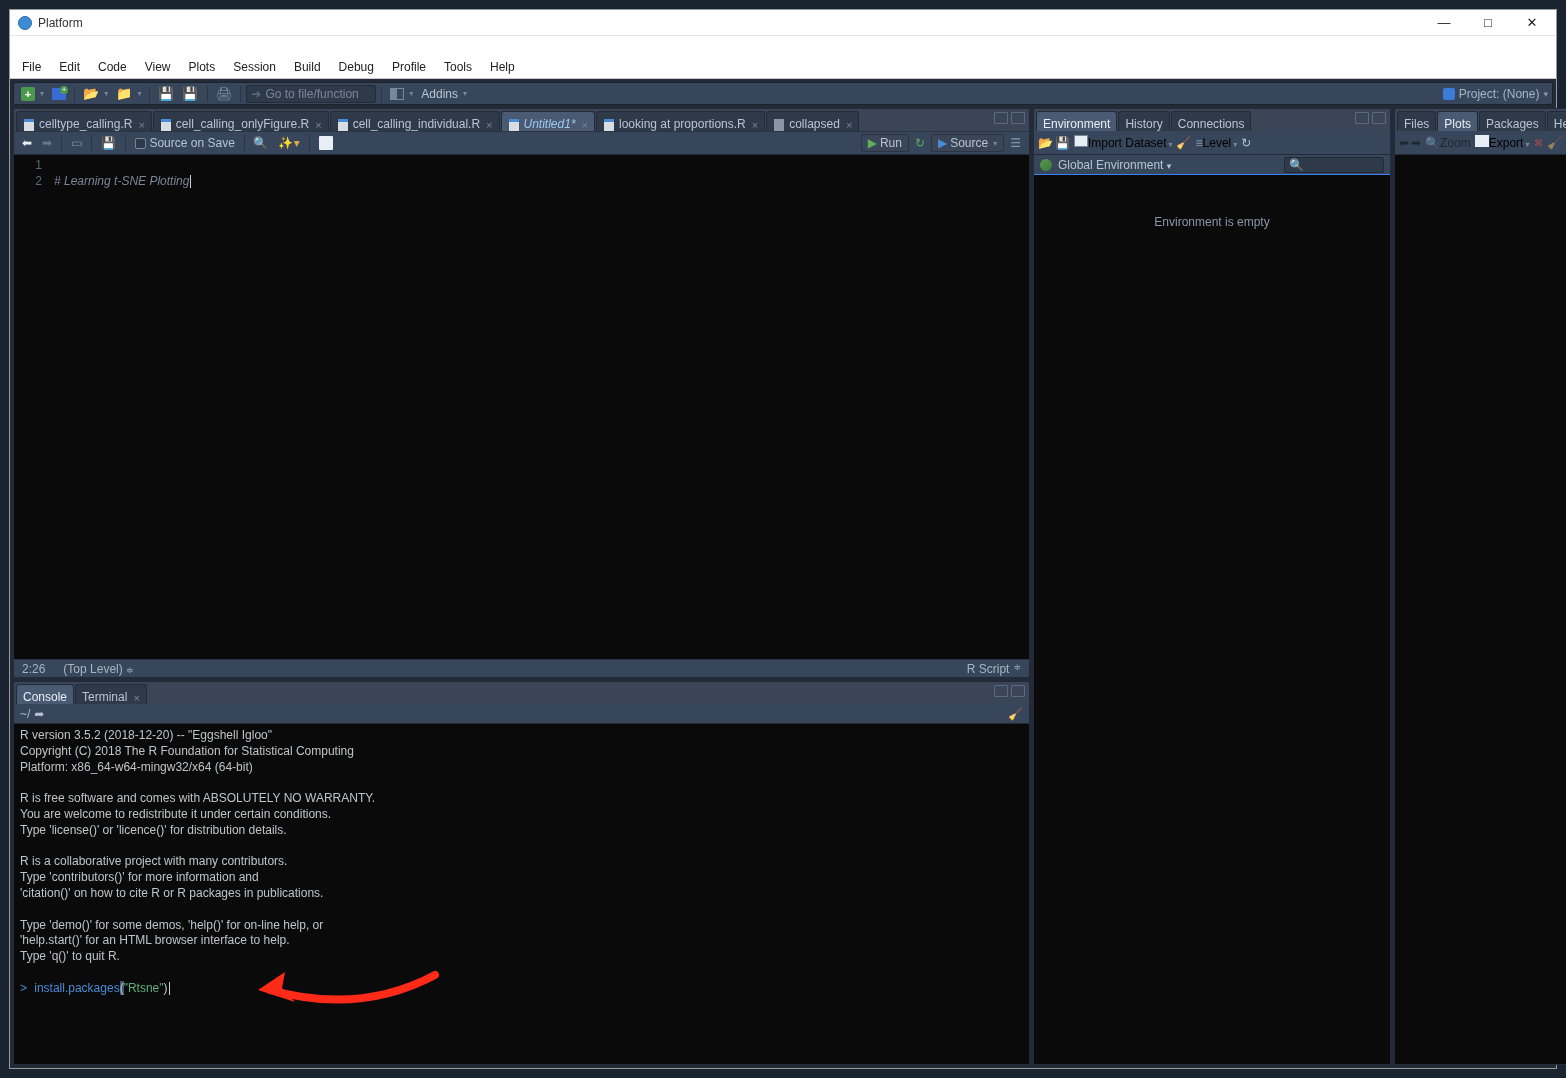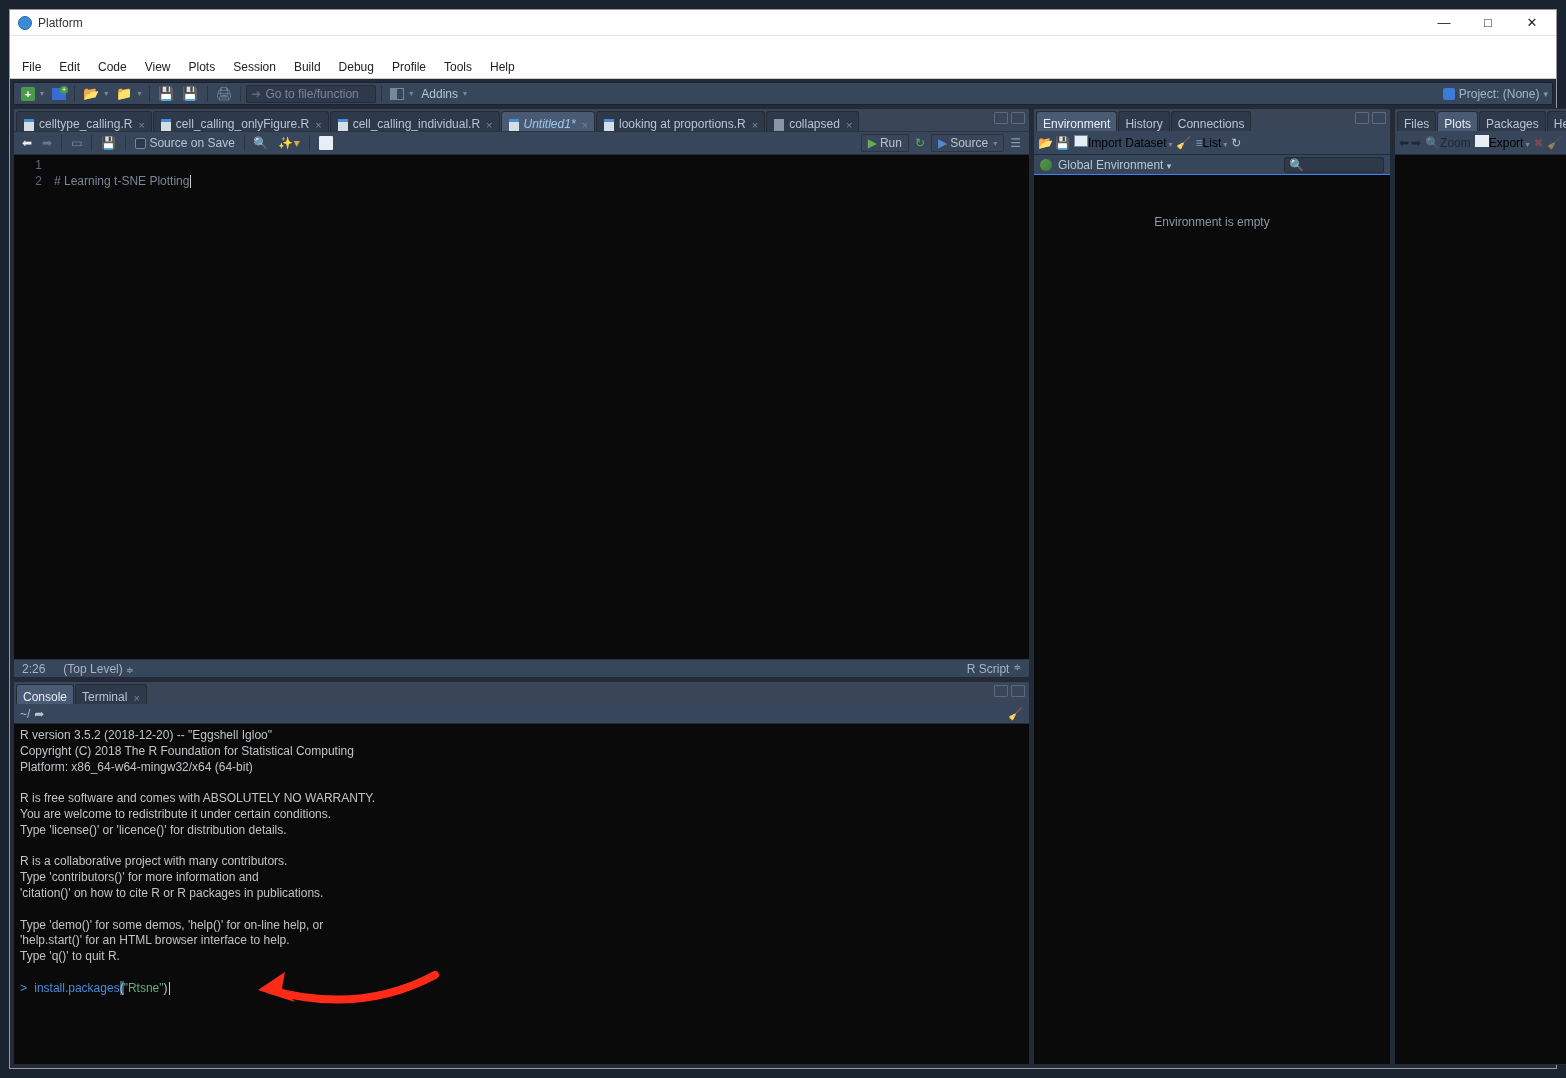--- a/index.html
+++ b/index.html
@@ -36,21 +36,21 @@
 .pane-min{position:absolute;right:4px;top:3px;display:flex;gap:3px;}
 .pane-min div{width:14px;height:12px;border:1px solid #5a6a82;border-radius:1px;background:#3a4658;}
 .pane-toolbar{height:24px;background:#38465b;border-top:1px solid #2a3442;border-bottom:1px solid #232b38;display:flex;align-items:center;padding:0 4px;gap:2px;}
 .pane-toolbar .ptb-btn{height:18px;padding:0 4px;display:flex;align-items:center;gap:3px;color:#b8c4d4;font-size:11px;border-radius:2px;}
 .pane-toolbar .ptb-sep{width:1px;height:16px;background:#2a3442;margin:0 3px;}
 .pane-toolbar .spacer{flex:1;}
 .pane-toolbar .ptb-runbtn{height:18px;padding:0 6px;background:#3a4658;border:1px solid #2a3442;display:flex;align-items:center;gap:3px;color:#b8c4d4;font-size:11px;border-radius:2px;}
 .editor-body{flex:1;display:flex;background:#0a0a0a;font-family:"Lucida Console","Consolas",monospace;font-size:12px;min-height:0;overflow:hidden;}
 .gutter{width:36px;background:#0a0a0a;color:#5a6a7a;text-align:right;padding:2px 8px 0 0;line-height:16px;font-size:11px;}
 .code-area{flex:1;padding:2px 0 0 4px;white-space:pre;color:#aab4c0;line-height:16px;}
-.code-comment{color:#7a8699;}
+.code-comment{color:#7a8699;font-style:italic;}
 .cursor{display:inline-block;width:1px;height:13px;background:#ccc;vertical-align:middle;margin-left:1px;}
 .editor-status{height:18px;background:#38465b;border-top:1px solid #2a3442;display:flex;align-items:center;padding:0 8px;color:#a8b4c4;font-size:11px;gap:18px;}
 .editor-status .right-stat{margin-left:auto;display:flex;align-items:flex-start;gap:4px;}
 .console-body{flex:1;background:#0a0a0a;color:#c0c4c8;font-family:"Lucida Console","Consolas",monospace;font-size:12px;line-height:15.8px;padding:4px 6px;white-space:pre;overflow:hidden;}
 .console-body .prompt{color:#4a8bd6;}
 .console-body .fn{color:#4a8bd6;}
 .console-body .str{color:#5faf7a;}
 .console-body .paren-hl{background:#3a5a7a;}
 .console-path{height:20px;background:#38465b;border-bottom:1px solid #232b38;display:flex;align-items:center;padding:0 6px;color:#a8b4c4;font-size:11px;gap:4px;}
 .console-path .spacer{flex:1;}
@@ -342,21 +342,21 @@
               </div>
           </div>
           <div class="env-toolbar">
             <div class="ptb-btn"><span style="color:#d6a84a;">📂</span></div>
             <div class="ptb-btn"><span style="color:#4a8bd6;">💾</span></div>
             <div class="ptb-sep"></div>
             <div class="ptb-btn"><span style="width:14px;height:12px;background:#e8eef6;display:inline-block;border:1px solid #7a8699;"></span><span>Import Dataset</span><span class="tiny-dd">▾</span></div>
             <div class="ptb-sep"></div>
             <div class="ptb-btn"><span style="color:#d6a84a;">🧹</span></div>
             <div class="spacer"></div>
-            <div class="ptb-btn"><span style="color:#8a96a8;">≡</span><span>List</span><span class="tiny-dd">▾</span></div>
+            <div class="ptb-btn"><span style="color:#8a96a8;">≡</span><span>Level</span><span class="tiny-dd">▾</span></div>
             <div class="ptb-sep"></div>
             <div class="ptb-btn"><span style="color:#b8c4d4;">↻</span></div>
           </div>
           <div class="env-scope">
             <span class="globe"></span>
             <span><span>Global Environment</span> <span style="font-size:9px;">▾</span></span>
             <div class="spacer"></div>
             <div class="env-search">
                 <span>🔍</span>
               </div>

